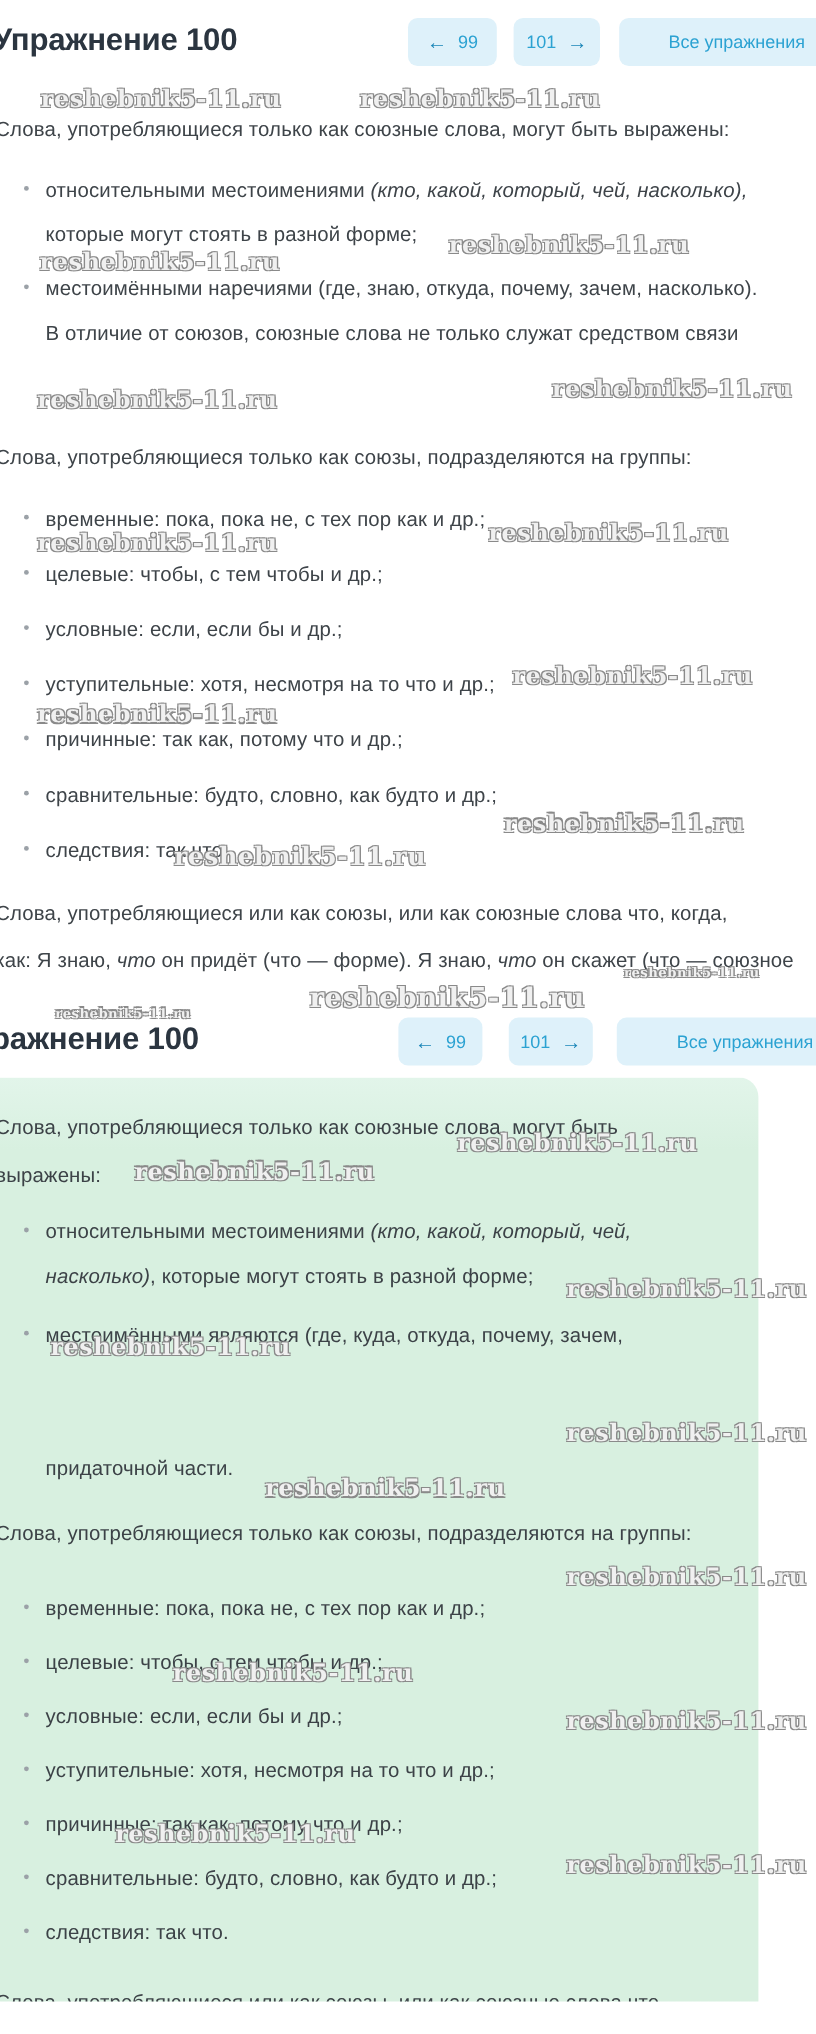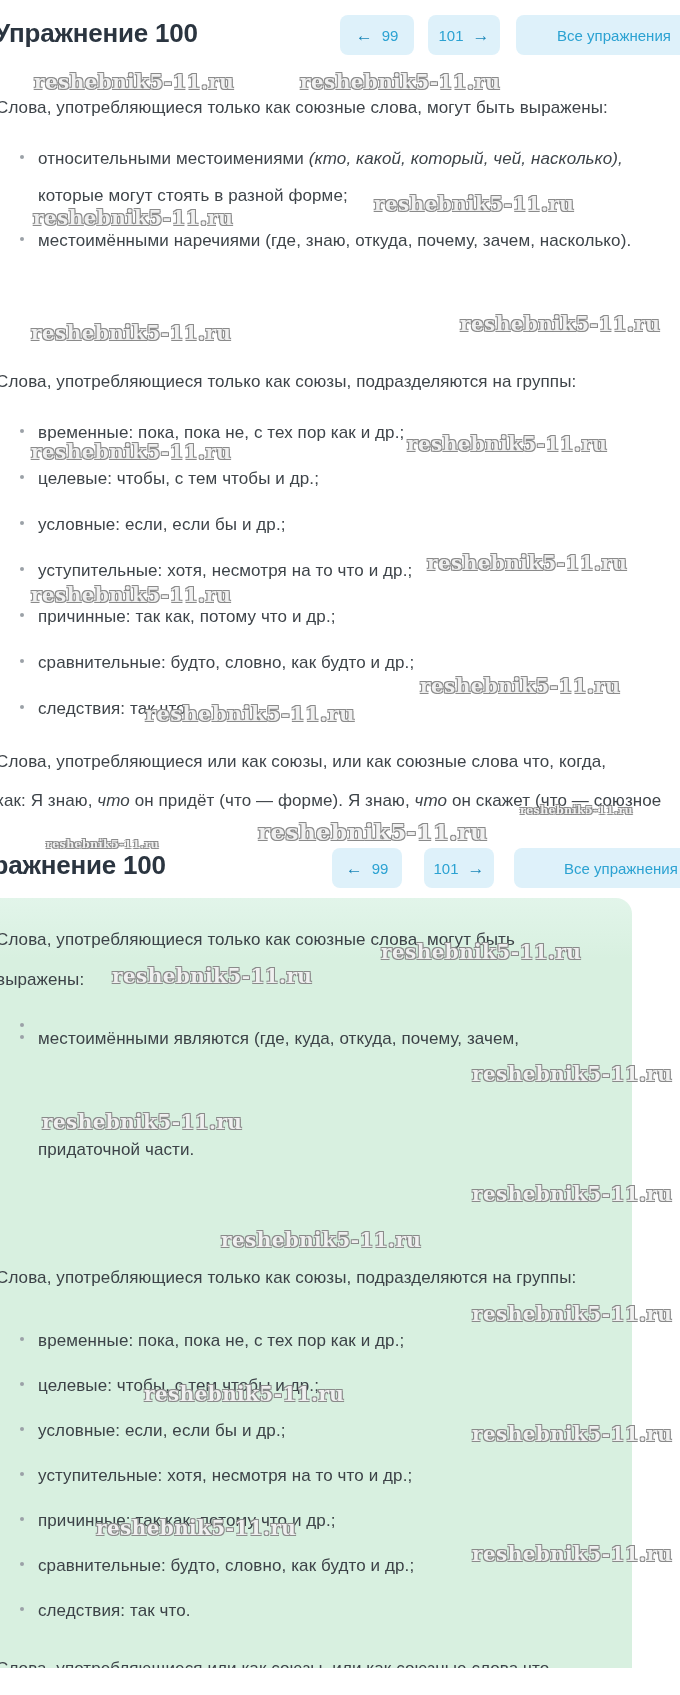--- a/index.html
+++ b/index.html
@@ -50,21 +50,21 @@
   <div class="para" style="top:88px;left:-4px;width:684px;">Слова, употребляющиеся только как союзные слова, могут быть выражены:</div>
 
   <ul class="blist" style="top:140px;left:-4px;width:684px;">
 
   <li style="margin-bottom:8px;">
         <span class="dot"></span>
         <span><span>относительными местоимениями </span><i>(кто, какой, который, чей, насколько),</i><br><span>которые могут стоять в разной форме;</span></span>
       </li>
       <li style="margin-bottom:8px;">
         <span class="dot"></span>
-        <span><span>местоимёнными наречиями (где, знаю, откуда, почему, зачем, насколько).</span><br><br></span>
+        <span><span>местоимёнными наречиями (где, знаю, откуда, почему, зачем, насколько).</span><br><span>В отличие от союзов, союзные слова не только служат средством связи</span><br></span>
       </li>
     </ul>
 
   <div class="para" style="top:362px;left:-4px;width:684px;">Слова, употребляющиеся только как союзы, подразделяются на группы:</div>
 
   <ul class="blist" style="top:414px;left:-4px;width:684px;">
 
   <li style="margin-bottom:9px;">
         <span class="dot"></span>
         <span>временные: пока, пока не, с тех пор как и др.;</span>
@@ -112,20 +112,21 @@
     </button>
   </div>
 
   <div class="panel">
     <div class="para" style="top:22px;left:16px;width:560px;line-height:40px;"><span>Слова, употребляющиеся только как союзные слова, могут быть</span><br><span>выражены:</span></div>
 
     <ul class="blist" style="top:110px;left:16px;width:600px;">
 
     <li style="margin-bottom:12px;">
           <span class="dot"></span>
+          <span><span>относительными местоимениями </span><i>(кто, какой, который, чей,</i><br><i>насколько)</i><span>, которые могут стоять в разной форме;</span></span>
         </li>
         <li style="margin-bottom:12px;">
           <span class="dot"></span>
           <span><span>местоимёнными являются (где, куда, откуда, почему, зачем,</span><br><br><br><span>придаточной части.</span></span>
         </li>
       </ul>
 
     <div class="para" style="top:360px;left:16px;width:600px;">Слова, употребляющиеся только как союзы, подразделяются на группы:</div>
 
     <ul class="blist" style="top:424px;left:16px;width:600px;">

